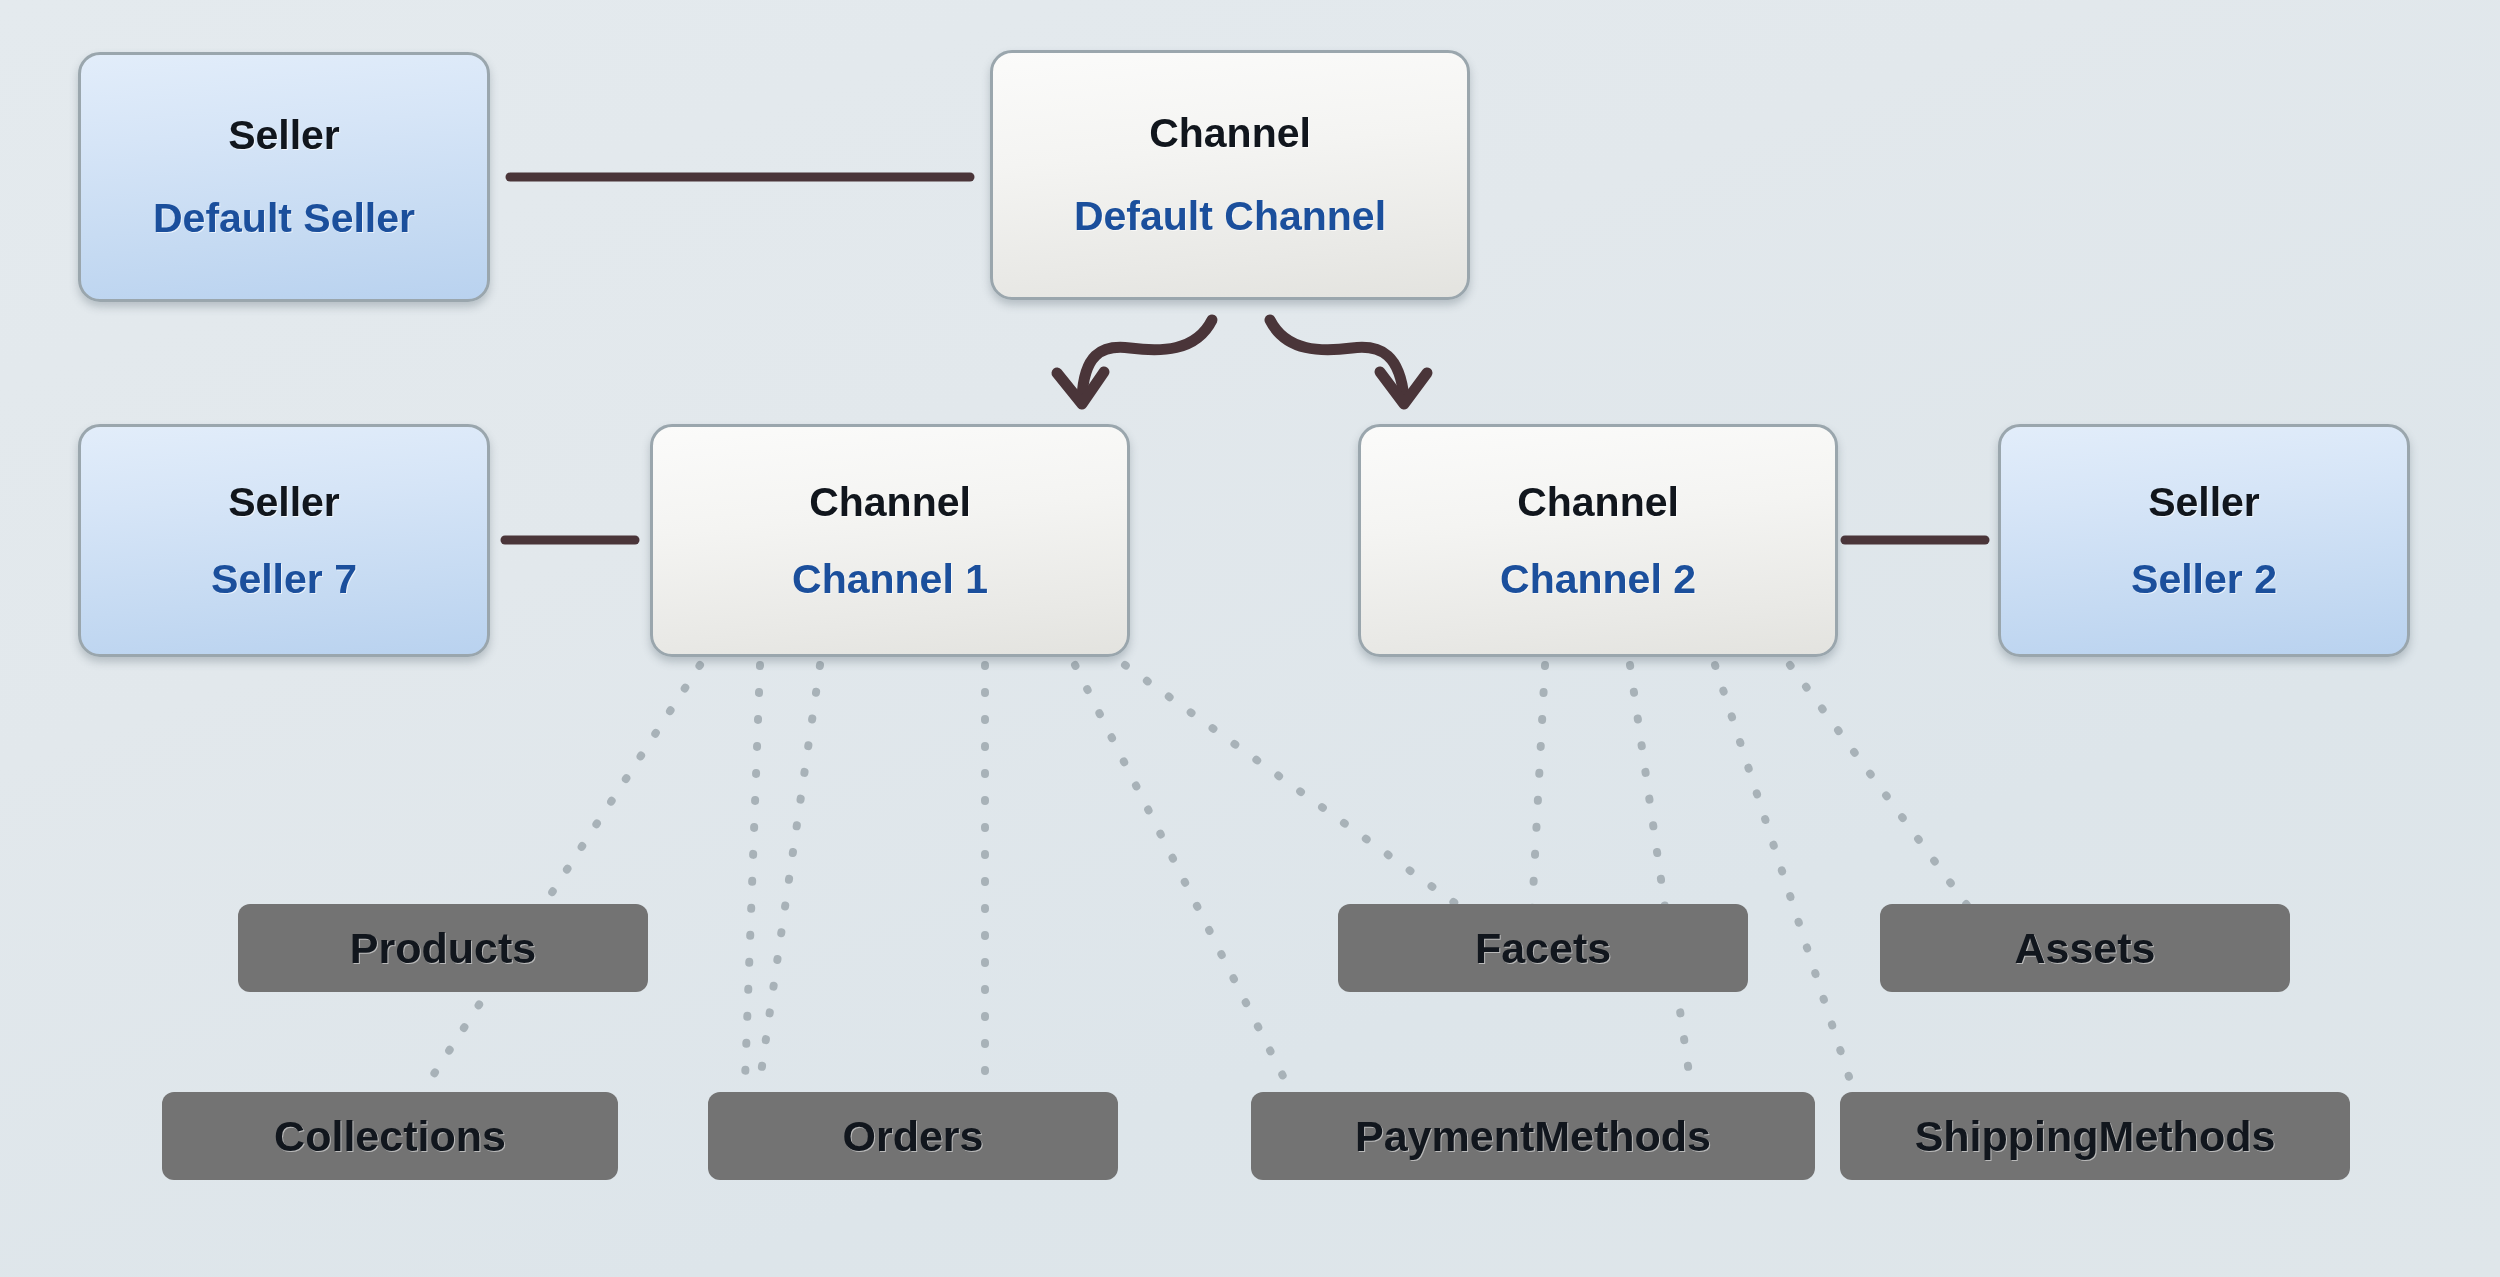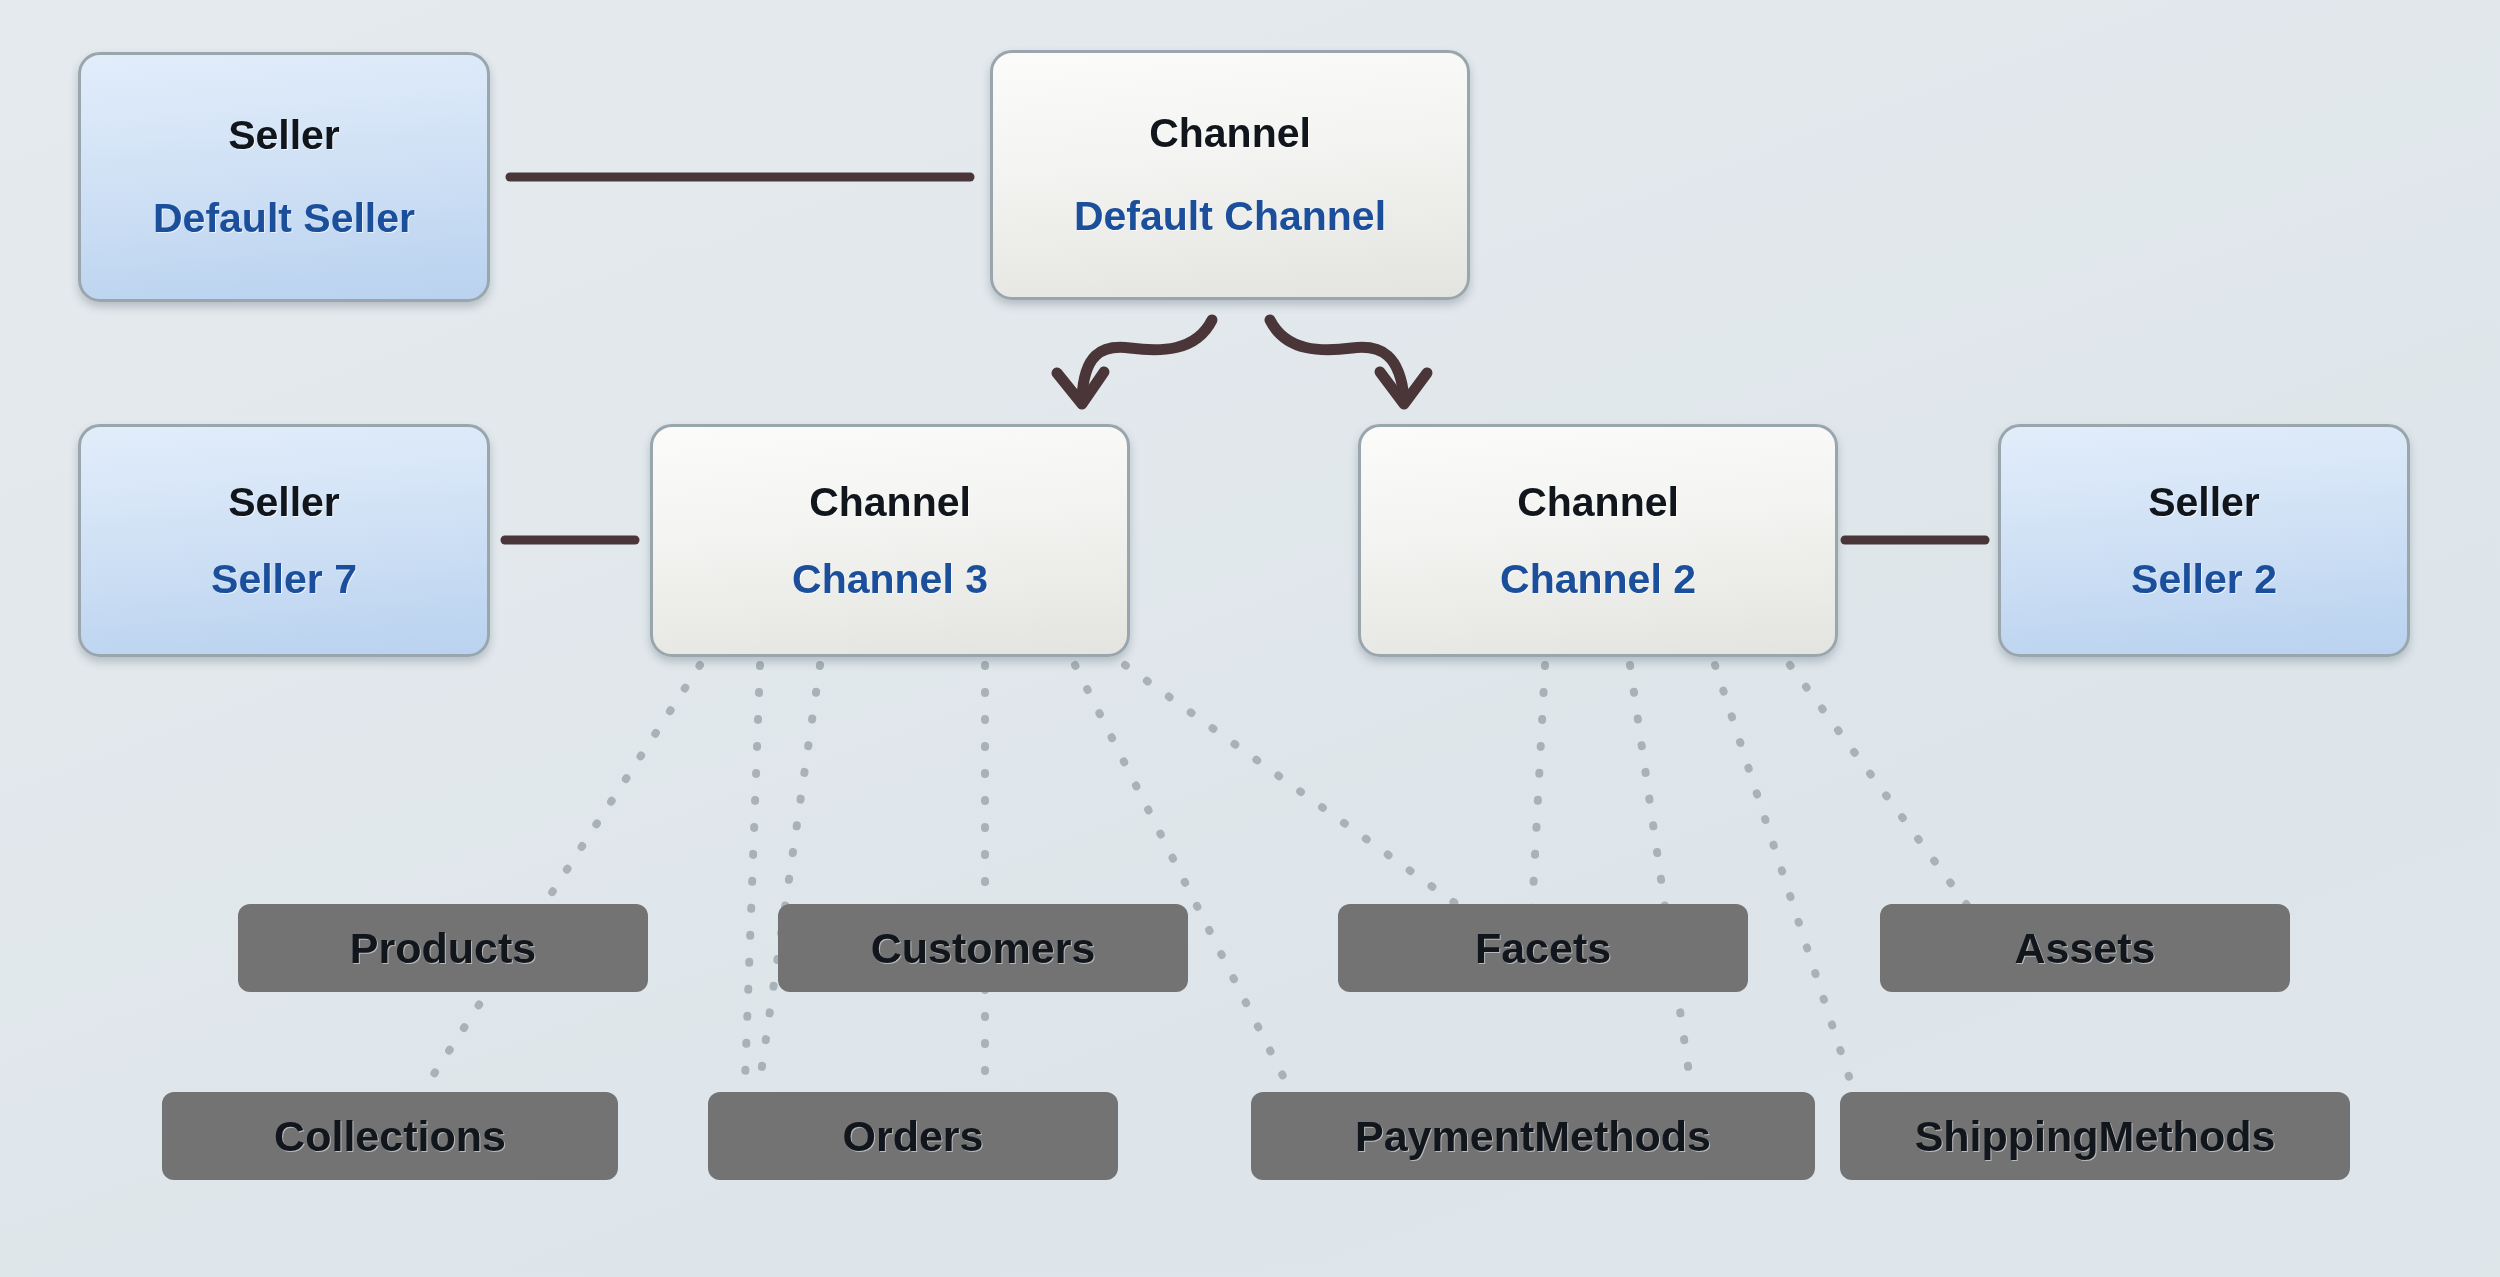--- a/index.html
+++ b/index.html
@@ -105,40 +105,37 @@
 
   <div class="card seller" style="left:78px;top:424px;width:412px;height:233px;">
     <div class="type">Seller</div>
     <div style="height:36px"></div>
     <div class="name">Seller 7</div>
   </div>
 
   <div class="card channel" style="left:650px;top:424px;width:480px;height:233px;">
     <div class="type">Channel</div>
     <div style="height:36px"></div>
-    <div class="name">Channel 3</div>
+    <div class="name">Channel 1</div>
   </div>
 
   <div class="card channel" style="left:1358px;top:424px;width:480px;height:233px;">
     <div class="type">Channel</div>
     <div style="height:36px"></div>
     <div class="name">Channel 2</div>
   </div>
 
   <div class="card seller" style="left:1998px;top:424px;width:412px;height:233px;">
     <div class="type">Seller</div>
     <div style="height:36px"></div>
     <div class="name">Seller 2</div>
   </div>
 
   <div class="chip" style="left:238px;top:904px;width:410px;height:88px;">
     <span>Products</span>
-  </div>
-  <div class="chip" style="left:778px;top:904px;width:410px;height:88px;">
-    <span>Customers</span>
   </div>
   <div class="chip" style="left:1338px;top:904px;width:410px;height:88px;">
     <span>Facets</span>
   </div>
   <div class="chip" style="left:1880px;top:904px;width:410px;height:88px;">
     <span>Assets</span>
   </div>
 
   <div class="chip" style="left:162px;top:1092px;width:456px;height:88px;">
     <span>Collections</span>

